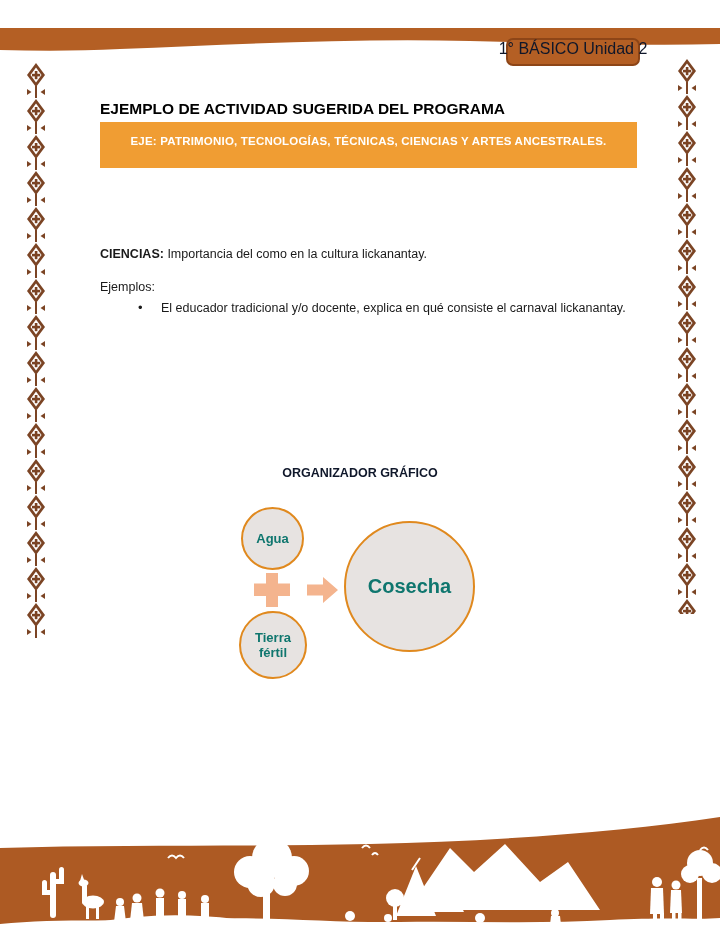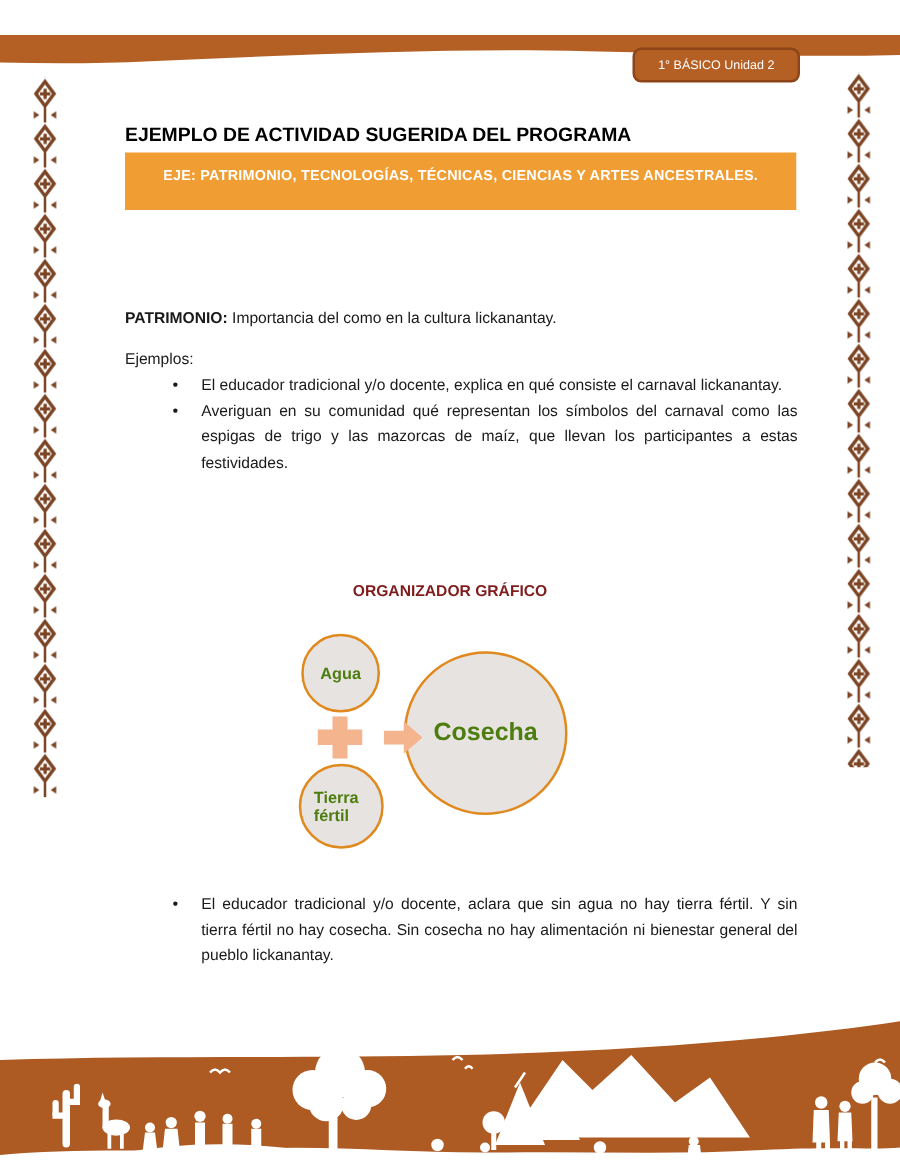--- a/index.html
+++ b/index.html
@@ -5,21 +5,21 @@
   html,body{margin:0;padding:0;}
   body{
     width:720px;height:932px;position:relative;background:#ffffff;overflow:hidden;
     font-family:"Liberation Sans", sans-serif;color:#1a1a1a;
   }
   
   .top-band{position:absolute;left:0;top:28px;width:720px;height:26px;}
   .unit-badge{
     position:absolute;left:506px;top:38px;width:130px;height:24px;
     background:#b45f24;border:2px solid #8d4517;border-radius:7px;
-    color:#ffffff;font-size:10px;display:flex;align-items:center;justify-content:center;
+    color:#0f172a;font-size:16px;display:flex;justify-content:center;
     z-index:3;white-space:nowrap;
   }
   
   .strip{position:absolute;width:22px;}
   .strip-left{left:25px;top:62px;height:576px;}
   .strip-right{left:676px;top:58px;height:556px;}
   
   .doc-title{
     position:absolute;left:100px;top:90px;width:520px;text-align:left;
     font-size:15.5px;font-weight:bold;color:#000;
@@ -40,31 +40,31 @@
     font-size:12.5px;line-height:20.5px;text-align:justify;
   }
   .list-top{top:282px;}
   .list-bottom{top:697px;}
   .bullet-list li{position:relative;padding-left:45px;margin:0;}
   .bullet-list li::before{
     content:"\2022";position:absolute;left:22px;top:0;font-size:13px;
   }
   .organizer-title{
     position:absolute;left:100px;top:466px;width:520px;text-align:center;
-    font-size:12.5px;font-weight:bold;color:#7f1d1d;
+    font-size:12.5px;font-weight:bold;color:#0f172a;
   }
   
   .node{
     position:absolute;border-radius:50%;background:#e7e3e1;border:2px solid #e0891e;
-    display:flex;align-items:center;justify-content:center;text-align:left;
-    font-weight:bold;color:#4d7c0f;box-sizing:border-box;
+    display:flex;align-items:center;justify-content:center;text-align:center;
+    font-weight:bold;color:#0f766e;box-sizing:border-box;
   }
   .node-agua{left:241px;top:507px;width:63px;height:63px;font-size:13px;}
   .node-tierra{left:239px;top:611px;width:68px;height:68px;font-size:13px;line-height:15px;padding:0 10px;}
-  .node-cosecha{left:323px;top:521px;width:131px;height:131px;font-size:20px;}
+  .node-cosecha{left:344px;top:521px;width:131px;height:131px;font-size:20px;}
   .op-icon{position:absolute;}
   .op-plus{left:254px;top:573px;}
   .op-arrow{left:307px;top:577px;}
   
   .footer-art{position:absolute;left:0;top:810px;width:720px;height:122px;}
   b{font-weight:bold;}
 </style>
 </head>
 <body>
 
@@ -105,27 +105,26 @@
   </defs>
   <rect x="0" y="0" width="22" height="556" fill="url(#motifR)"></rect>
 </svg>
 
 <h1 class="doc-title">EJEMPLO DE ACTIVIDAD SUGERIDA DEL PROGRAMA</h1>
 
 <div class="eje-banner">
   <span>EJE: PATRIMONIO, TECNOLOGÍAS, TÉCNICAS, CIENCIAS Y ARTES ANCESTRALES.</span>
 </div>
 
-<p class="para activity-line"><b>PATRIMONIO:</b><span> Importancia del como en la cultura lickanantay.</span></p>
+<p class="para activity-line"><b>CIENCIAS:</b><span> Importancia del como en la cultura lickanantay.</span></p>
 
 <p class="para examples-label">Ejemplos:</p>
 
 <ul class="bullet-list list-top">
   <li>El educador tradicional y/o docente, explica en qué consiste el carnaval lickanantay.</li>
-  <li>Averiguan en su comunidad qué representan los símbolos del carnaval como las espigas de trigo y las mazorcas de maíz, que llevan los participantes a estas festividades.</li>
 </ul>
 
 <div class="organizer-title">ORGANIZADOR GRÁFICO</div>
 
 <div class="node node-agua">
   <span>Agua</span>
 </div>
 <div class="node node-tierra">
   <span>Tierra fértil</span>
 </div>
@@ -133,21 +132,20 @@
   <span>Cosecha</span>
 </div>
 <svg class="op-icon op-plus" width="36" height="34" viewBox="0 0 36 34">
   <polygon points="12,0 24,0 24,10.5 36,10.5 36,23 24,23 24,34 12,34 12,23 0,23 0,10.5 12,10.5" fill="#f4b48e"></polygon>
 </svg>
 <svg class="op-icon op-arrow" width="31" height="26" viewBox="0 0 31 26">
   <polygon points="0,7.5 16,7.5 16,0 31,13 16,26 16,18.5 0,18.5" fill="#f4b48e"></polygon>
 </svg>
 
 <ul class="bullet-list list-bottom">
-  <li>El educador tradicional y/o docente, aclara que sin agua no hay tierra fértil. Y sin tierra fértil no hay cosecha. Sin cosecha no hay alimentación ni bienestar general del pueblo lickanantay.</li>
 </ul>
 
 <svg class="footer-art" viewBox="0 0 720 122" preserveAspectRatio="none">
   <path d="M0,38 C120,34 240,37 370,34 C500,31 620,22 720,7 L720,122 L0,122 Z" fill="#ad5a23"></path>
   <g fill="#ffffff">
 
     <path d="M0,114 C60,108 130,112 200,109 C270,106 330,113 400,112 C470,111 540,114 610,110 C670,107 700,110 720,108 L720,122 L0,122 Z"></path>
     <path d="M95,113 Q160,100 235,109 Q300,116 335,113 L335,122 L95,122 Z"></path>
 
     <rect x="50" y="62" width="6" height="46" rx="3"></rect>

